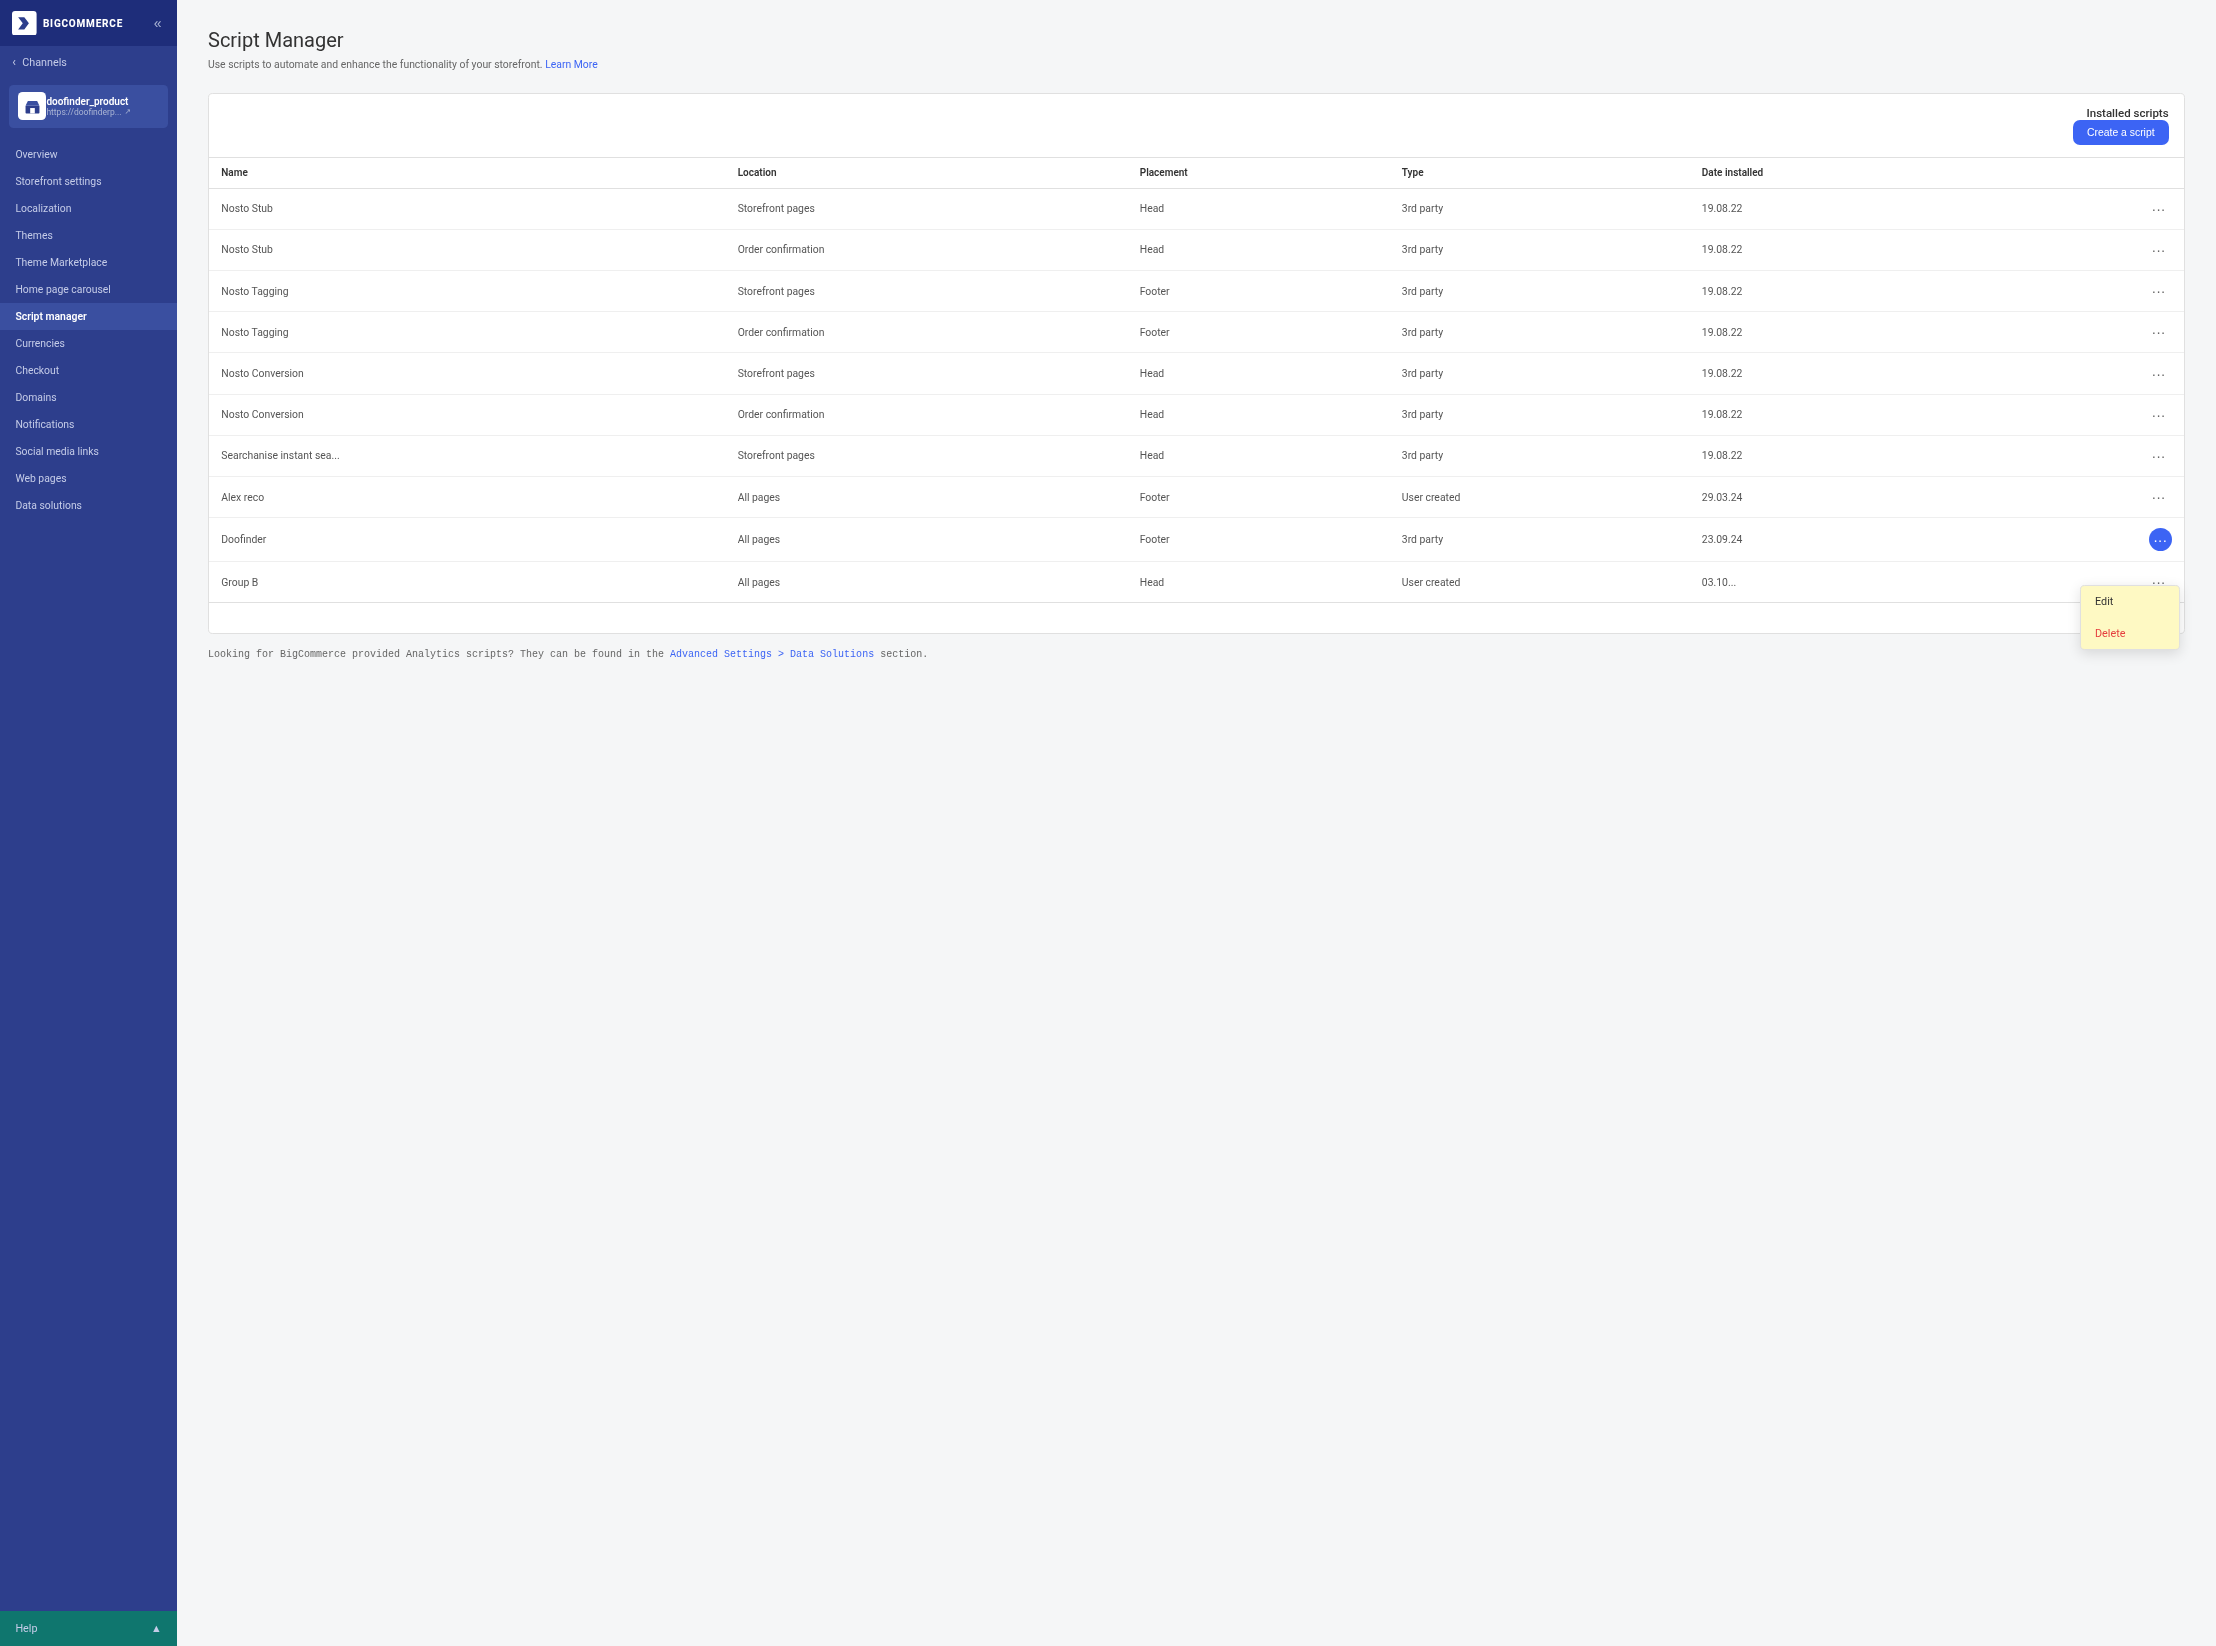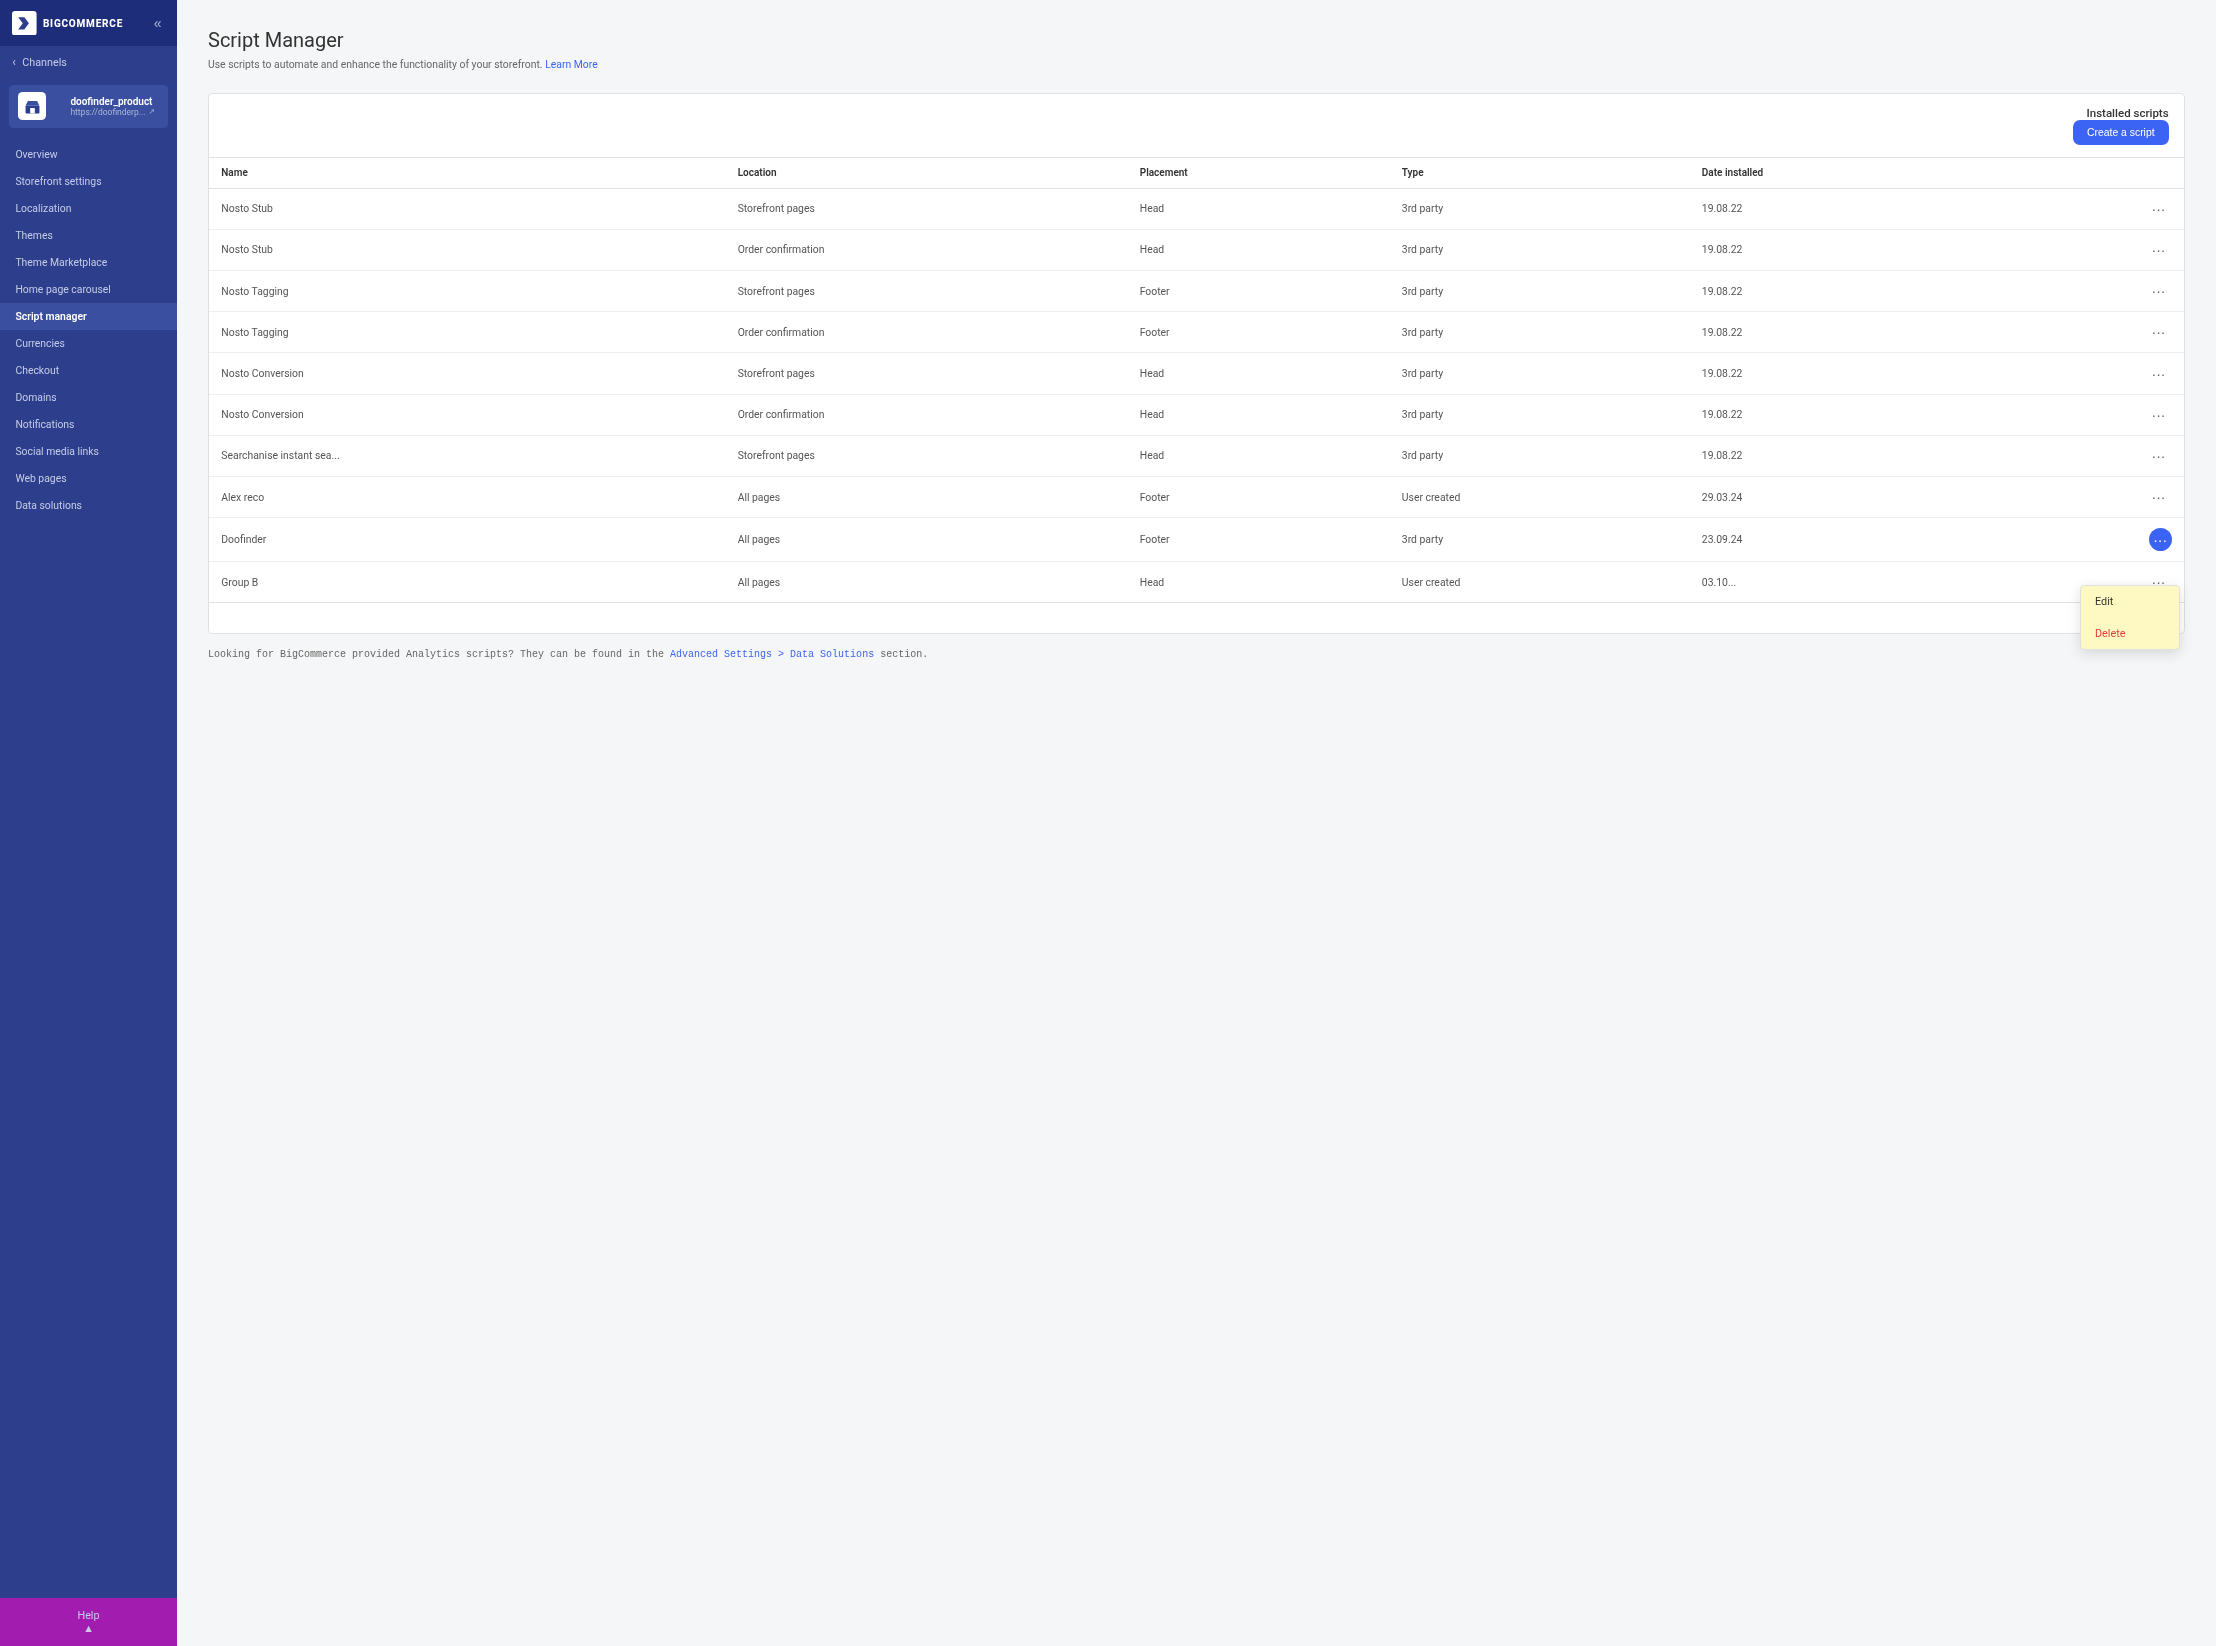--- a/index.html
+++ b/index.html
@@ -49,21 +49,21 @@
       cursor: pointer;
       background: #2d3e8c;
     }
     #channel-card {
       margin: 6.2px 9.2px;
       background: #3a4fa0;
       border-radius: 4.6px;
       padding: 7.7px 9.2px;
       display: flex;
       align-items: center;
-      gap: 24px;
+      gap: 0;
     }
     #channel-icon {
       width: 28px;
       height: 28px;
       background: #fff;
       border-radius: 4.6px;
       display: flex;
       align-items: center;
       justify-content: center;
       flex-shrink: 0;
@@ -78,29 +78,28 @@
       display: block;
       padding: 7px 15.4px;
       color: #c5cce8;
       text-decoration: none;
       font-size: 10.4px;
       cursor: pointer;
     }
     #nav-list li.active a { background: #3a4fa0; color: #fff; font-weight: 600; }
 
     #help-section {
-      background: #a21caf;
+      background: #0f766e;
       padding: 10.8px 15.4px;
       display: flex;
       align-items: center;
       justify-content: space-between;
       color: #c5cce8;
       font-size: 10.8px;
       cursor: pointer;
-      flex-direction: column;
     }
 
     
     #main {
       flex: 1;
       overflow-y: auto;
       padding: 28px 31px;
       background: #f5f6f7;
     }
     #page-title {

